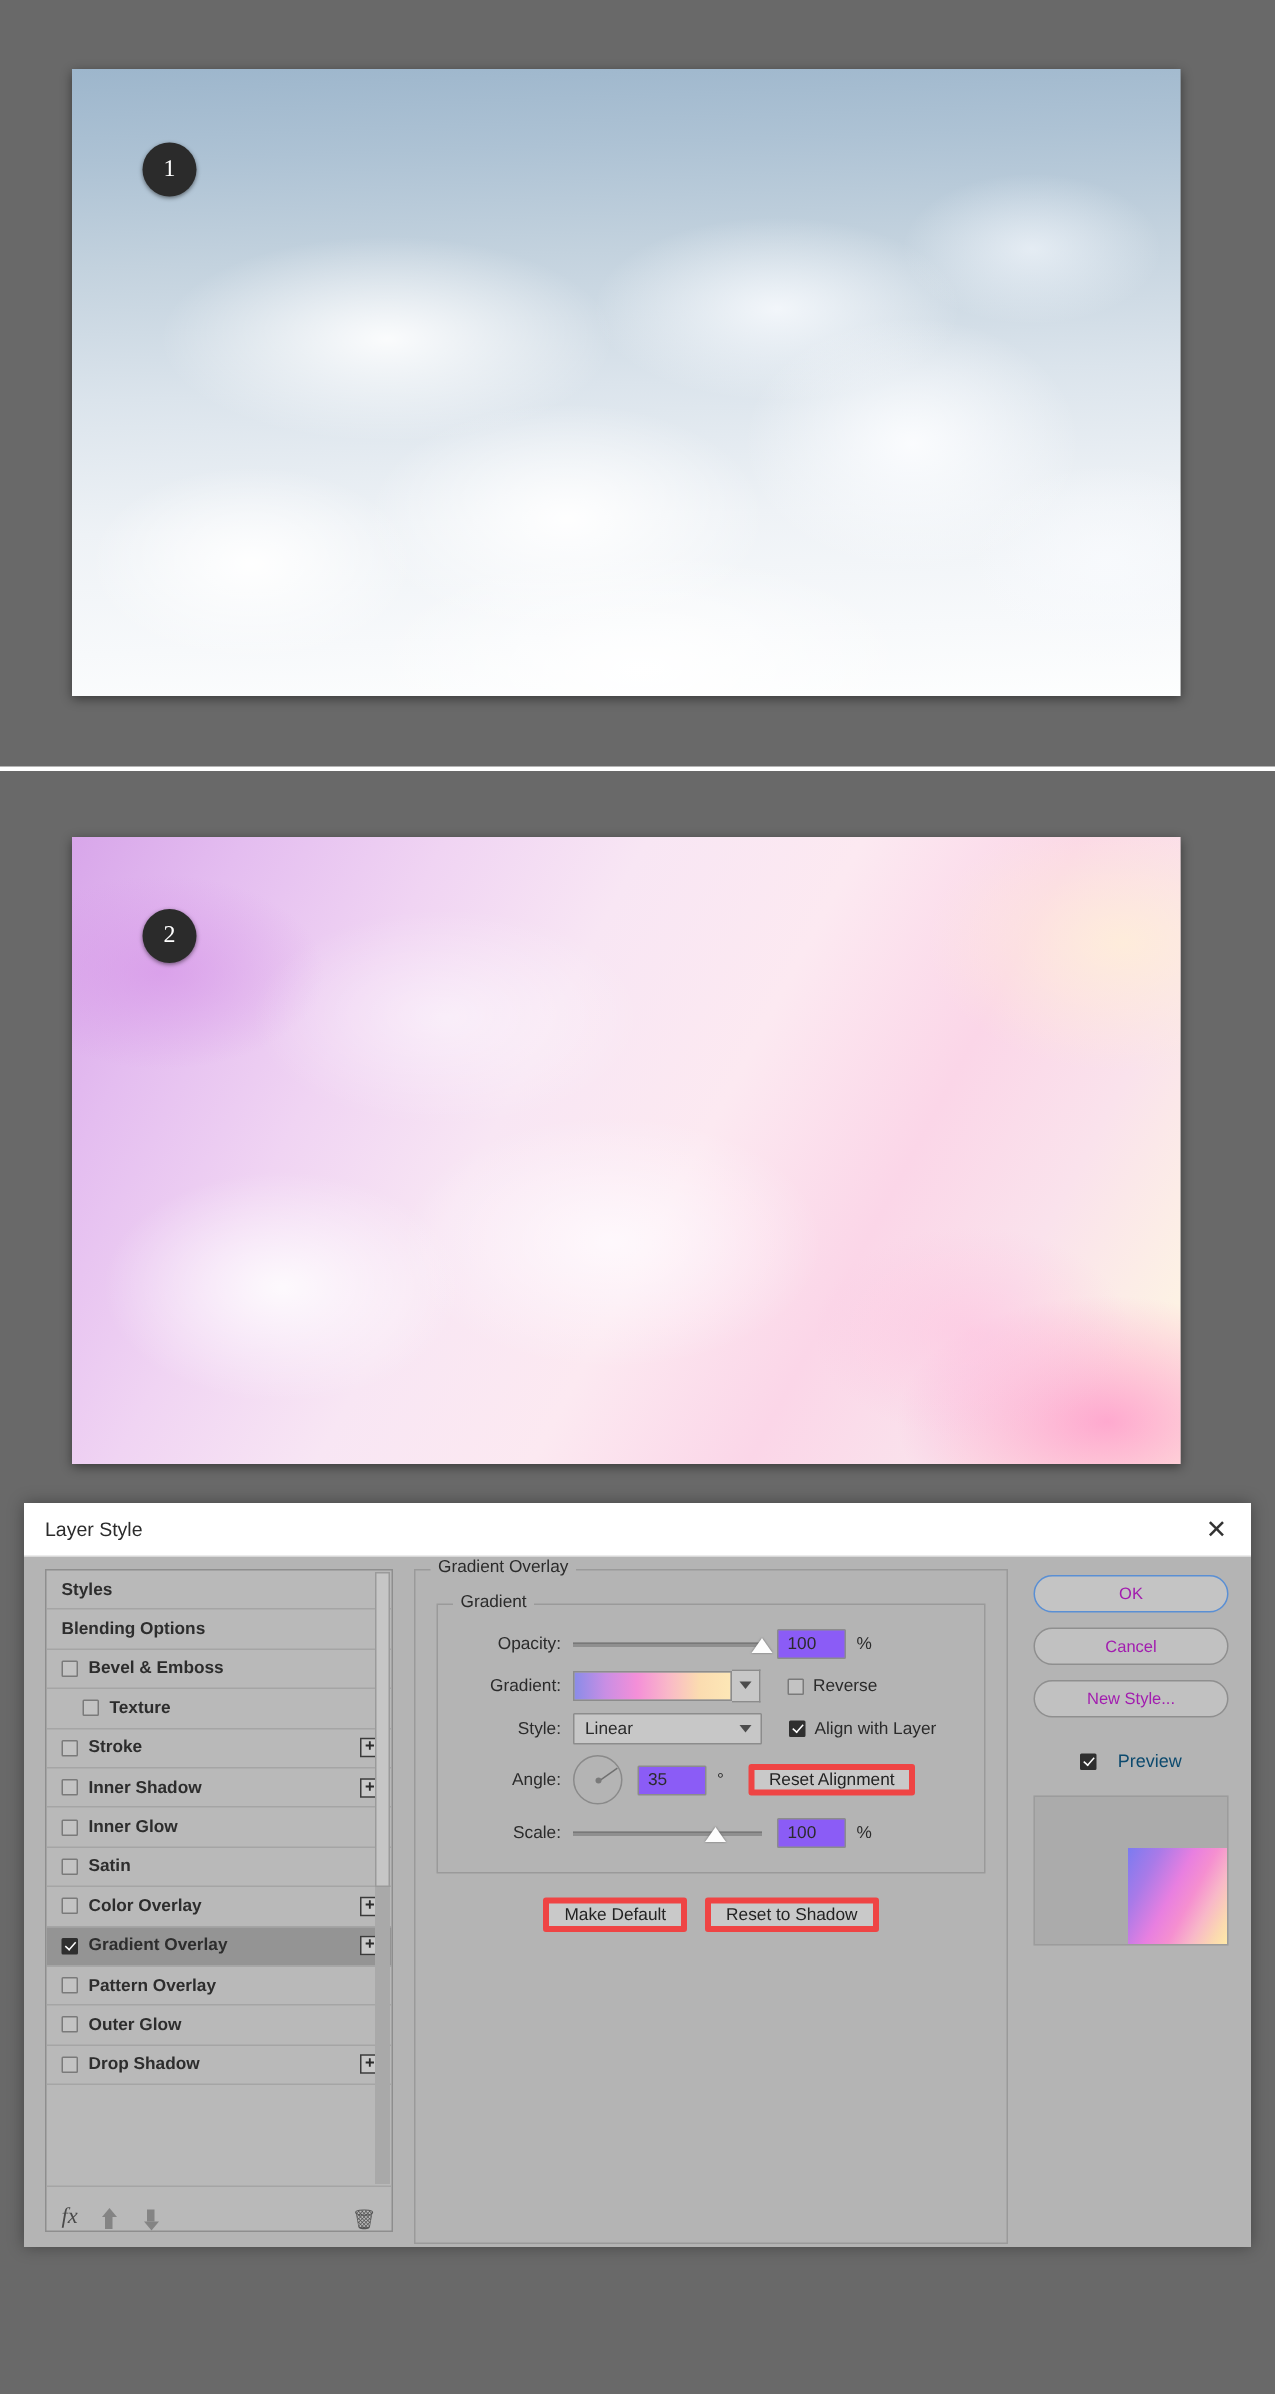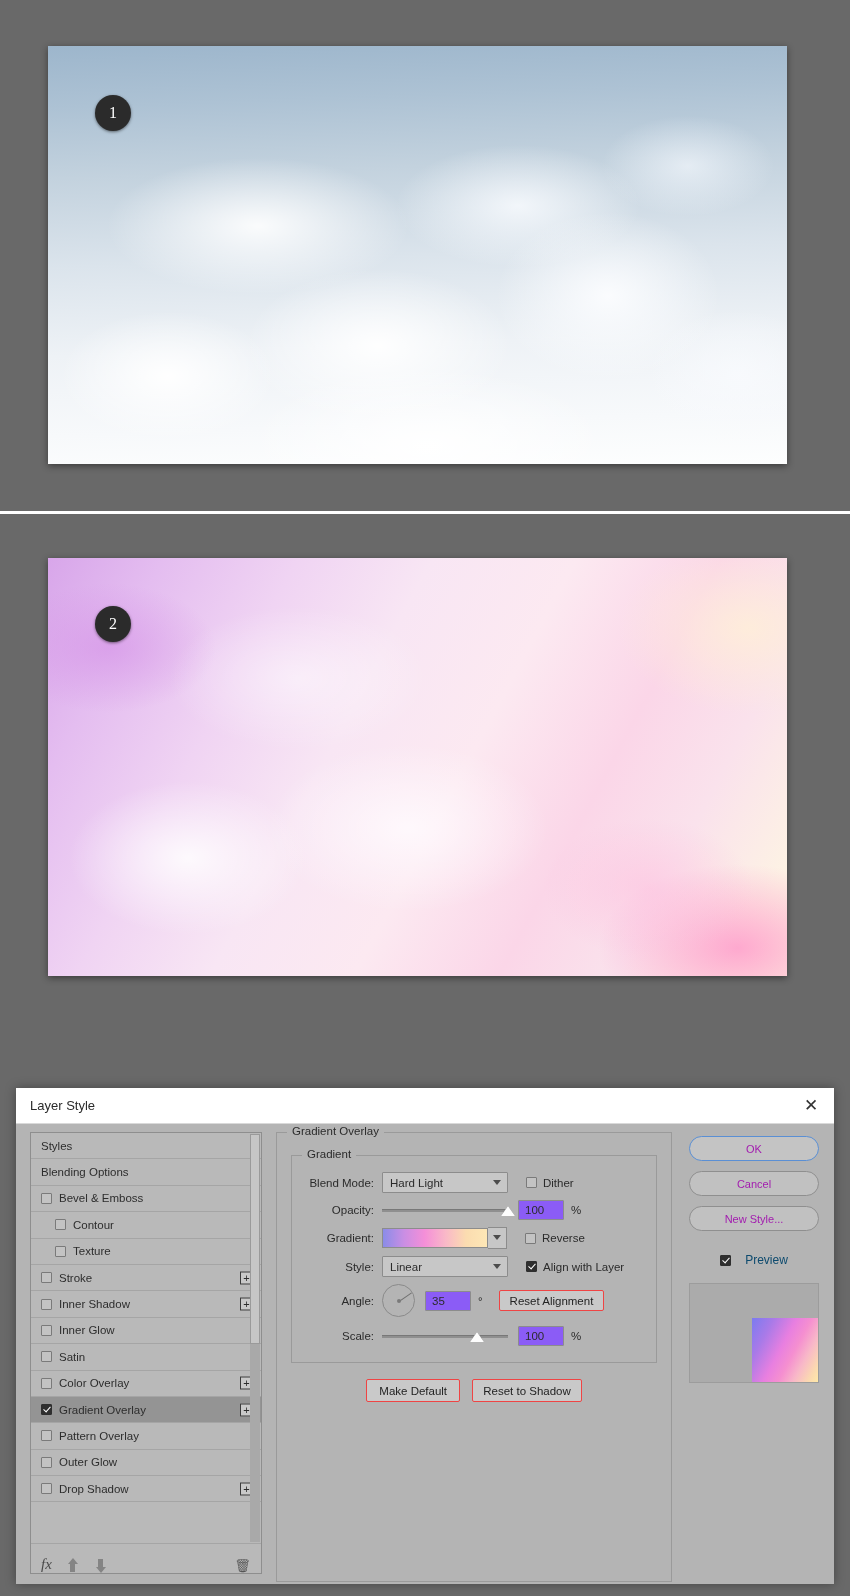--- a/index.html
+++ b/index.html
@@ -52,21 +52,21 @@
     background: #2b2b2b; color:#fff; font-size: 16px;
     display:flex; align-items:center; justify-content:center;
     box-shadow: 0 1px 3px rgba(0,0,0,0.5);
     font-family: "Liberation Serif", serif;
   }
   .b1 { left: 95px; top: 95px; }
   .b2 { left: 95px; top: 606px; }
 
   
   #dialog {
-    position: absolute; left: 16px; top: 1088px;
+    position: absolute; left: 16px; top: 1002px;
     width: 818px; height: 496px;
     background: #b4b4b4;
     box-shadow: 0 0 10px rgba(0,0,0,0.35);
   }
   .titlebar {
     height: 36px; background:#fff;
     display:flex; align-items:center; justify-content:space-between;
     padding: 0 10px 0 14px;
     border-bottom: 1px solid #d9d9d9;
   }
@@ -81,21 +81,21 @@
     display:flex; gap: 14px;
   }
 
   
   .styles-panel {
     width: 232px; background:#b9b9b9;
     border:1px solid #8e8e8e;
     display:flex; flex-direction:column;
     position: relative;
   }
-  .styles-scroll { flex:1; overflow:hidden; }
+  .styles-scroll { flex:1; overflow:hidden;font-weight:bold; }
   .style-row {
     height: 26.4px; display:flex; align-items:center;
     border-bottom: 1px solid #a5a5a5;
     padding-left: 10px; font-size: 11.5px; color:#2d2d2d;
     position: relative;
   }
   .style-row.indent { padding-left: 24px; }
   .style-row.selected { background:#949494; }
   .cbx {
     width: 11px; height: 11px; border:1px solid #7a7a7a;
@@ -195,21 +195,21 @@
   }
   .angle-dial .needle {
     position:absolute; left:50%; top:50%; width: 15px; height:1px; background:#6f6f6f;
     transform-origin: 0 0; transform: rotate(-35deg);
   }
   .angle-dial .hub {
     position:absolute; left:50%; top:50%; width:4px;height:4px;border-radius:50%;
     background:#7a7a7a; transform: translate(-50%,-50%);
   }
   .btn {
-    background:#c9c9c9; border:1px solid #ef4444; border-radius:2px;
+    background:#c9c9c9; border:4px solid #ef4444; border-radius:2px;
     font-size: 11.5px; color:#232323; height: 21px;
     display:flex;align-items:center;justify-content:center; padding: 0 10px;
     cursor:pointer;
   }
   .defaults-row { display:flex; gap: 12px; justify-content:center; margin-top: 16px; }
   .defaults-row .btn { height: 23px; min-width: 94px; }
 
   
   .right-panel { width: 136px; display:flex; flex-direction:column; align-items:center; gap: 10px; padding-top:4px; }
   .rbtn {
@@ -260,24 +260,20 @@
             </div>
             <div class="style-row">
               <span>Blending Options</span>
             </div>
             <div class="style-row">
               <span class="cbx"></span>
               <span>Bevel &amp; Emboss</span>
             </div>
             <div class="style-row indent">
               <span class="cbx"></span>
-              <span>Contour</span>
-            </div>
-            <div class="style-row indent">
-              <span class="cbx"></span>
               <span>Texture</span>
             </div>
             <div class="style-row">
               <span class="cbx"></span>
               <span>Stroke</span>
               <span class="plus-box">+</span>
             </div>
             <div class="style-row">
               <span class="cbx"></span>
               <span>Inner Shadow</span>
@@ -327,31 +323,20 @@
         </div>
       </div>
 
       <div class="center-panel">
         <div class="fieldset" id="go-fieldset">
           <div class="legend">Gradient Overlay</div>
 
           <div class="fieldset" id="grad-fieldset">
             <div class="legend">Gradient</div>
 
-            <div class="ctrl-row">
-              <div class="lbl">Blend Mode:</div>
-              <div class="select">
-                <span>Hard Light</span>
-                <span class="chev"></span>
-              </div>
-              <div class="right-opt">
-                <span class="cbx"></span>
-                <span>Dither</span>
-              </div>
-            </div>
 
             <div class="ctrl-row">
               <div class="lbl">Opacity:</div>
               <div class="slider">
                 <div class="track"></div>
                 <div class="knob" id="opacity-knob" style="left: calc(100% - 7px);"></div>
               </div>
               <div class="numbox" style="margin-left:10px">
                 <span>100</span>
               </div>

